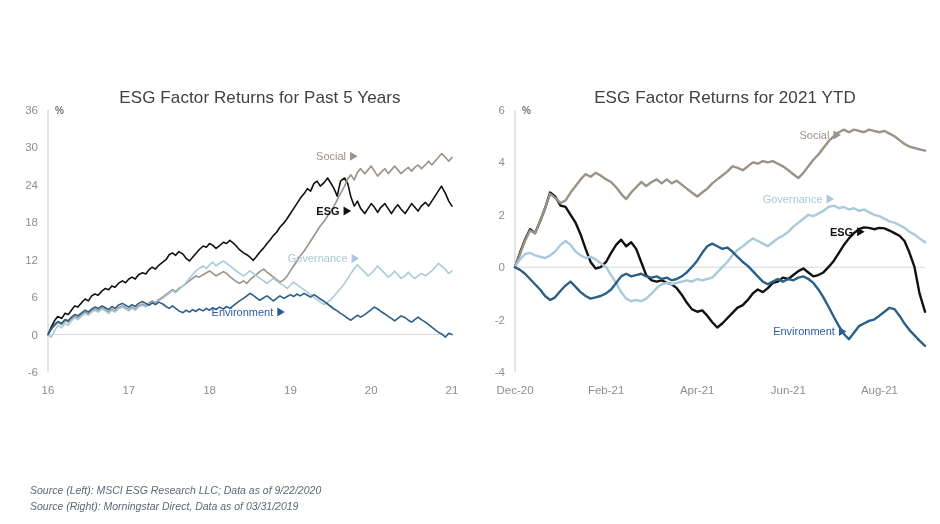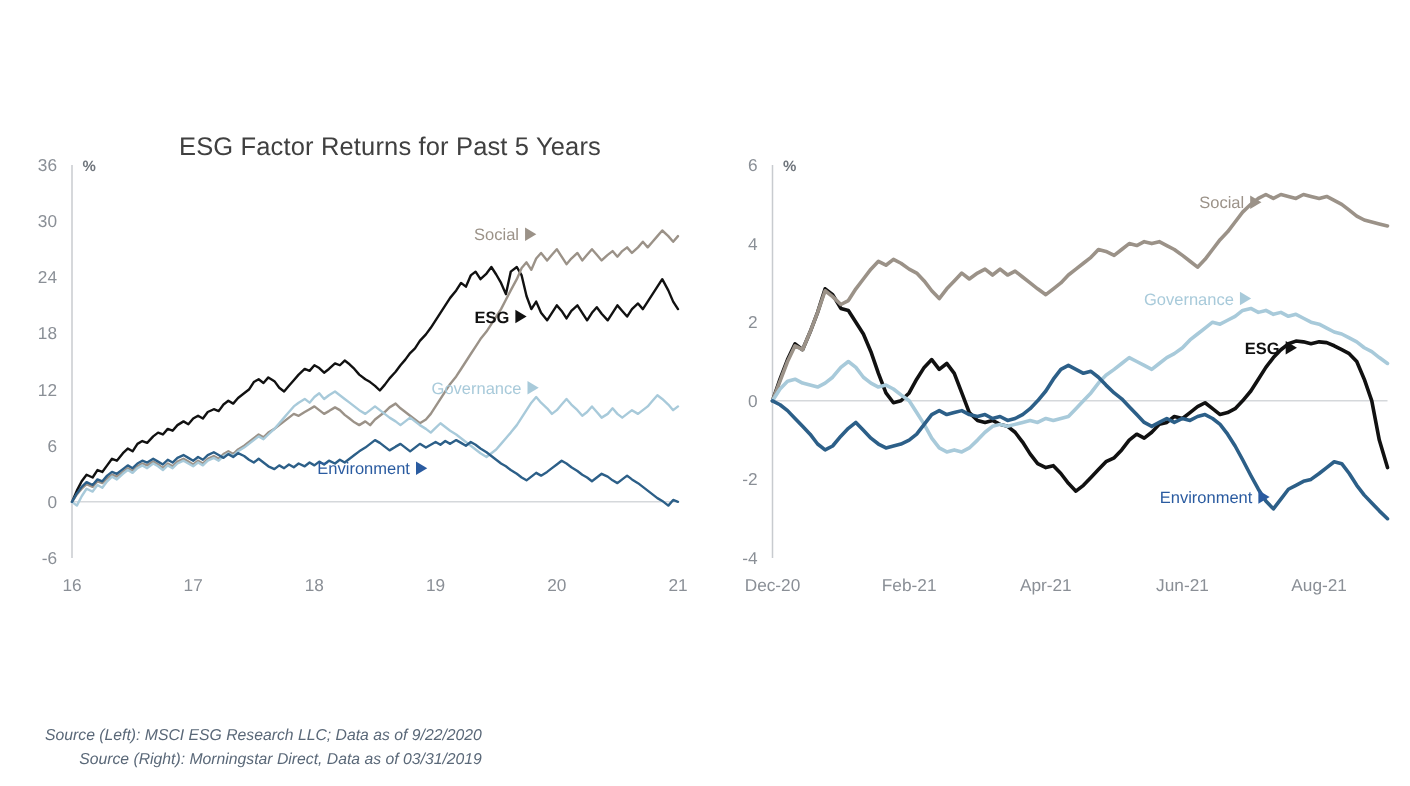--- a/index.html
+++ b/index.html
@@ -88,21 +88,21 @@
   .sources {
     position: absolute;
     left: 30px;
     top: 482px;
     font-family: "Liberation Sans", sans-serif;
     font-style: italic;
     font-size: 10.5px;
     color: #5a6878;
     line-height: 16px;
   }
-  .source-line { white-space: nowrap; text-align: right; }
+  .source-line { white-space: nowrap; }
 </style>
 </head>
 <body>
 
 <div class="page">
 
   <div class="charts-row">
 
     <div class="chart-panel" id="panel-left">
       <div class="chart-title">ESG Factor Returns for Past 5 Years</div>
@@ -141,20 +141,21 @@
             <path d="M351.65599999999483 153.9666666666667 L359.15599999999483 158.4666666666667 L351.65599999999483 162.9666666666667 Z" fill="#a8cada"></path>
           </g>
           <g>
             <text x="273.3200000000073" y="216.1142857142857" fill="#2a5ba0" class="series-label">Environment</text>
             <path d="M277.3200000000073 207.6142857142857 L284.8200000000073 212.1142857142857 L277.3200000000073 216.6142857142857 Z" fill="#2a5ba0"></path>
           </g>
         </svg>
     </div>
 
     <div class="chart-panel" id="panel-right">
+      <div class="chart-title">ESG Factor Returns for 2021 YTD</div>
       <svg class="plot-svg" id="svg-right" width="470" height="300">
           <text x="35" y="14" class="tick-label y">6</text>
           <text x="35" y="66.39999999999998" class="tick-label y">4</text>
           <text x="35" y="118.80000000000001" class="tick-label y">2</text>
           <text x="35" y="171.2" class="tick-label y">0</text>
           <text x="35" y="223.6" class="tick-label y">-2</text>
           <text x="35" y="276" class="tick-label y">-4</text>
           <line x1="45" y1="10" x2="45" y2="272" class="axis-line"></line>
           <line x1="45" y1="167.2" x2="455" y2="167.2" class="zero-line"></line>
           <text x="52" y="14" class="pct-label">%</text>

